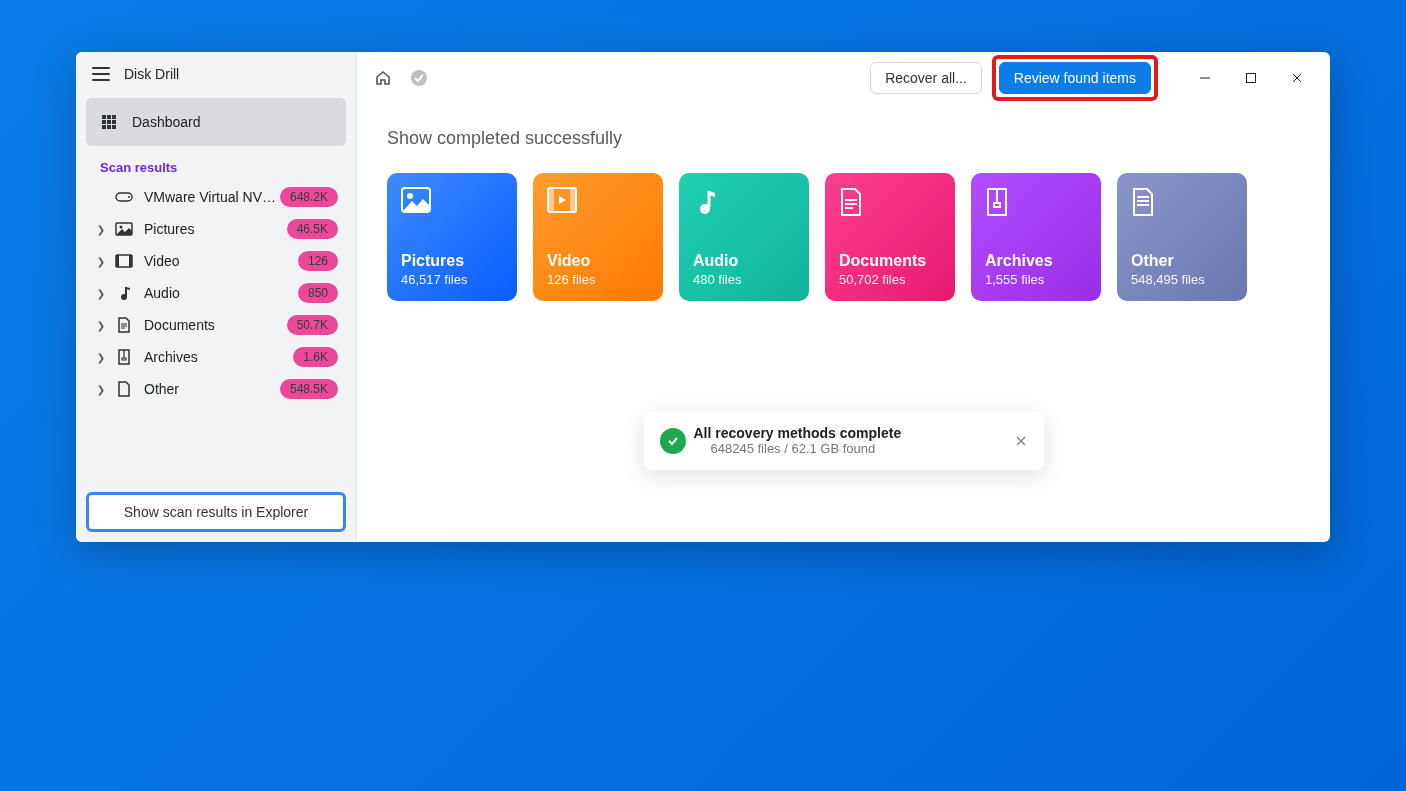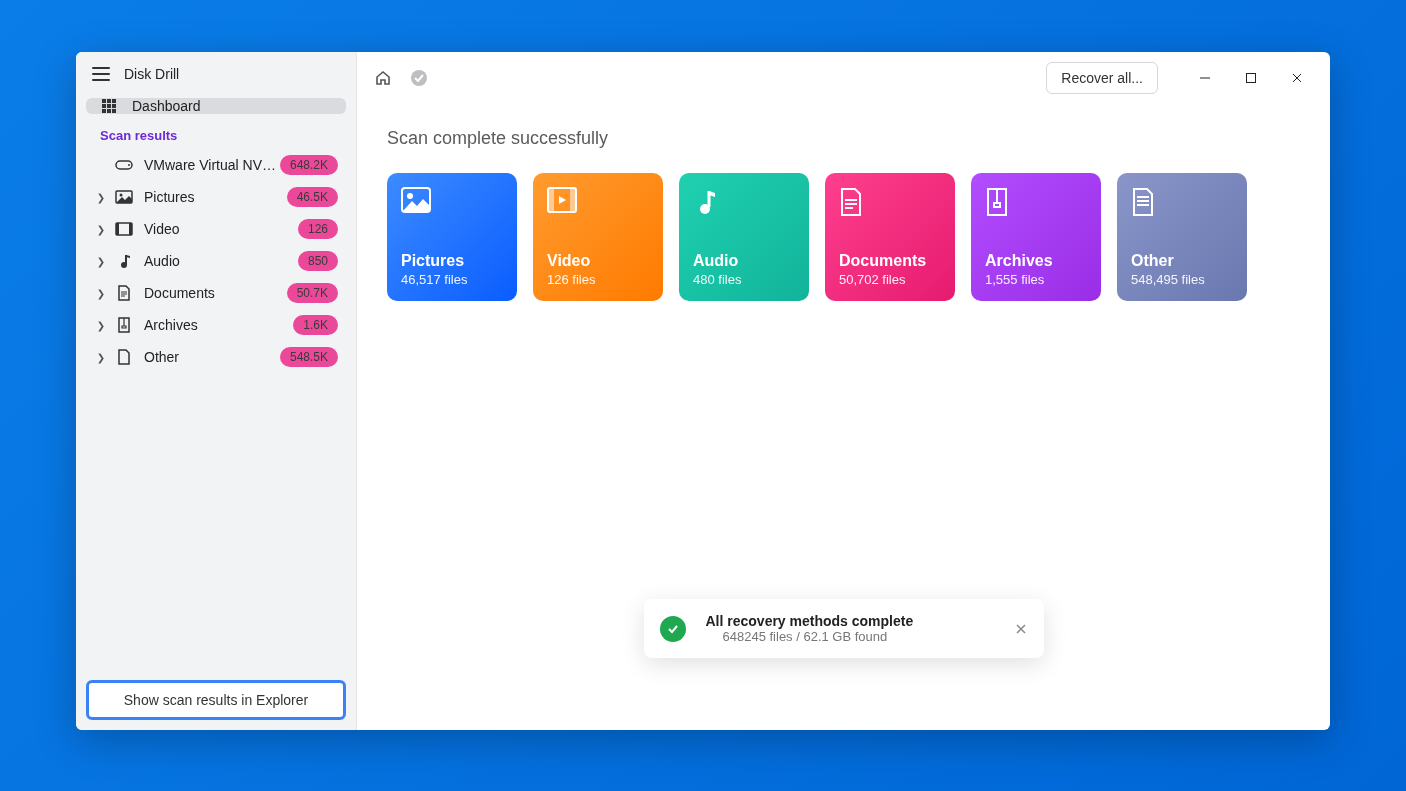--- a/index.html
+++ b/index.html
@@ -8,21 +8,21 @@
   height: 791px;
   background: linear-gradient(135deg, #0a7de8 0%, #0066d6 100%);
   overflow: hidden;
   position: relative;
 }
 .window {
   position: absolute;
   top: 52px;
   left: 76px;
   width: 1254px;
-  height: 678px;
+  height: 490px;
   background: #fff;
   border-radius: 6px;
   box-shadow: 0 10px 40px rgba(0,0,0,0.25);
   display: flex;
   overflow: hidden;
 }
 .sidebar {
   width: 281px;
   background: #f2f3f5;
   display: flex;
@@ -35,21 +35,21 @@
   gap: 14px;
   padding: 14px 16px 10px 16px;
 }
 .hamburger { width:18px; display:flex; flex-direction:column; gap:4px; cursor:pointer; }
 .hamburger span { height:2px; background:#333; border-radius:1px; }
 .app-title { font-size: 14px; color:#222; }
 .sidebar-body { flex:1; padding: 6px 10px 0 10px; overflow:auto; }
 .sb-item {
   display:flex;
   align-items:center;
-  padding:0 14px;
+  padding:16px 14px;
   border-radius:6px;
   cursor:pointer;
   font-size:14px;
   color:#222;
 }
 .sb-item.active { background:#d9dbde; }
 .sb-item .ic { width:18px; display:flex; justify-content:center; margin-right:14px; color:#333; }
 .sb-section-label { font-size:13px; font-weight:600; color:#6d28d9; padding: 14px 14px 6px 14px; }
 .sb-row {
   display:flex;
@@ -135,21 +135,21 @@
   left:50%;
   transform:translateX(-50%);
   bottom:72px;
   width:400px;
   background:#fff;
   border-radius:8px;
   box-shadow:0 6px 24px rgba(0,0,0,0.12);
   padding:14px 16px;
   display:flex;
   align-items:center;
-  gap:20px;
+  gap:8px;
 }
 .toast-check {
   width:26px; height:26px; border-radius:50%;
   background:#1fa850; display:flex; align-items:center; justify-content:center; color:#fff;
 }
 .toast-body { flex:1; }
 .toast-title { font-size:14px; font-weight:600; color:#222; }
 .toast-sub { font-size:13px; color:#777;margin-left:17px; }
 .toast-close { color:#888; cursor:pointer; }
 svg { display:block; }
@@ -294,20 +294,23 @@
         </div>
         <div class="tb-icon">
           <svg width="18" height="18" viewBox="0 0 18 18">
               <circle cx="9" cy="9" r="8" fill="#bdbfc2"></circle>
               <path d="M5 9 L8 12 L13 6" stroke="#fff" stroke-width="2" fill="none"></path>
             </svg>
         </div>
       </div>
       <div class="tb-right">
         <button class="btn">Recover all...</button>
+        <span class="highlight-box">
+          <button class="btn btn-primary">Review found items</button>
+        </span>
         <div class="win-ctrls">
           <div class="win-ctrl">
             <svg width="12" height="12" viewBox="0 0 12 12">
                 <path d="M1 6 H11" stroke="#222" stroke-width="1"></path>
               </svg>
           </div>
           <div class="win-ctrl">
             <svg width="12" height="12" viewBox="0 0 12 12">
                 <rect x="1.5" y="1.5" width="9" height="9" fill="none" stroke="#222" stroke-width="1"></rect>
               </svg>
@@ -315,21 +318,21 @@
           <div class="win-ctrl">
             <svg width="12" height="12" viewBox="0 0 12 12">
                 <path d="M2 2 L10 10 M10 2 L2 10" stroke="#222" stroke-width="1"></path>
               </svg>
           </div>
         </div>
       </div>
     </div>
 
     <div class="content">
-      <div class="subline">Scan complete successfully</div>
+      <div class="subline">Show completed successfully</div>
 
       <div class="cards">
 
         <div class="card" style="background:linear-gradient(135deg,#3d8bff,#0a5dff)">
           <div class="ci">
             <svg width="30" height="26" viewBox="0 0 30 26">
                 <rect x="1" y="1" width="28" height="24" rx="3" fill="none" stroke="#fff" stroke-width="2"></rect>
                 <circle cx="9" cy="9" r="3" fill="#fff"></circle>
                 <path d="M2 24 L11 14 L16 19 L22 12 L29 19 V25 H2 Z" fill="#fff"></path>
               </svg>

